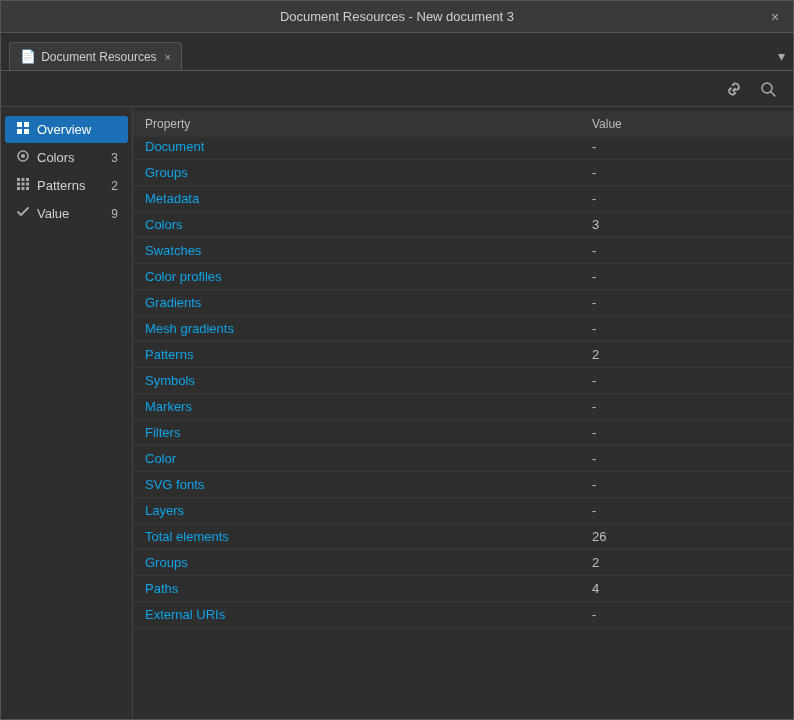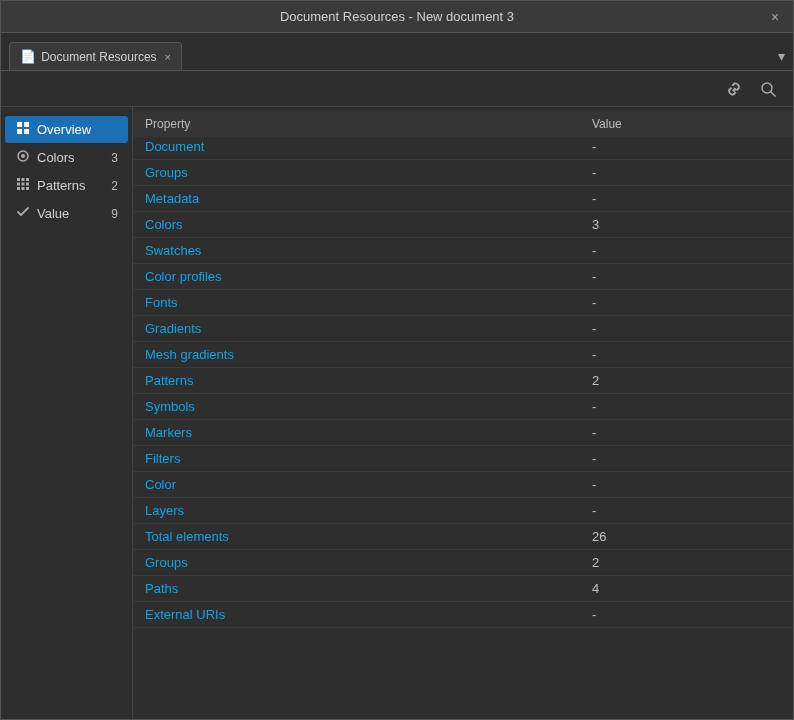--- a/index.html
+++ b/index.html
@@ -324,24 +324,20 @@
             </tr>
             <tr>
               <td>Swatches</td>
               <td>-</td>
             </tr>
             <tr>
               <td>Color profiles</td>
               <td>-</td>
             </tr>
             <tr>
-              <td>Fonts</td>
-              <td>-</td>
-            </tr>
-            <tr>
               <td>Gradients</td>
               <td>-</td>
             </tr>
             <tr>
               <td>Mesh gradients</td>
               <td>-</td>
             </tr>
             <tr>
               <td>Patterns</td>
               <td>2</td>
@@ -353,20 +349,24 @@
             <tr>
               <td>Markers</td>
               <td>-</td>
             </tr>
             <tr>
               <td>Filters</td>
               <td>-</td>
             </tr>
             <tr>
               <td>Color</td>
+              <td>-</td>
+            </tr>
+            <tr>
+              <td>SVG fonts</td>
               <td>-</td>
             </tr>
             <tr>
               <td>Layers</td>
               <td>-</td>
             </tr>
             <tr>
               <td>Total elements</td>
               <td>26</td>
             </tr>

